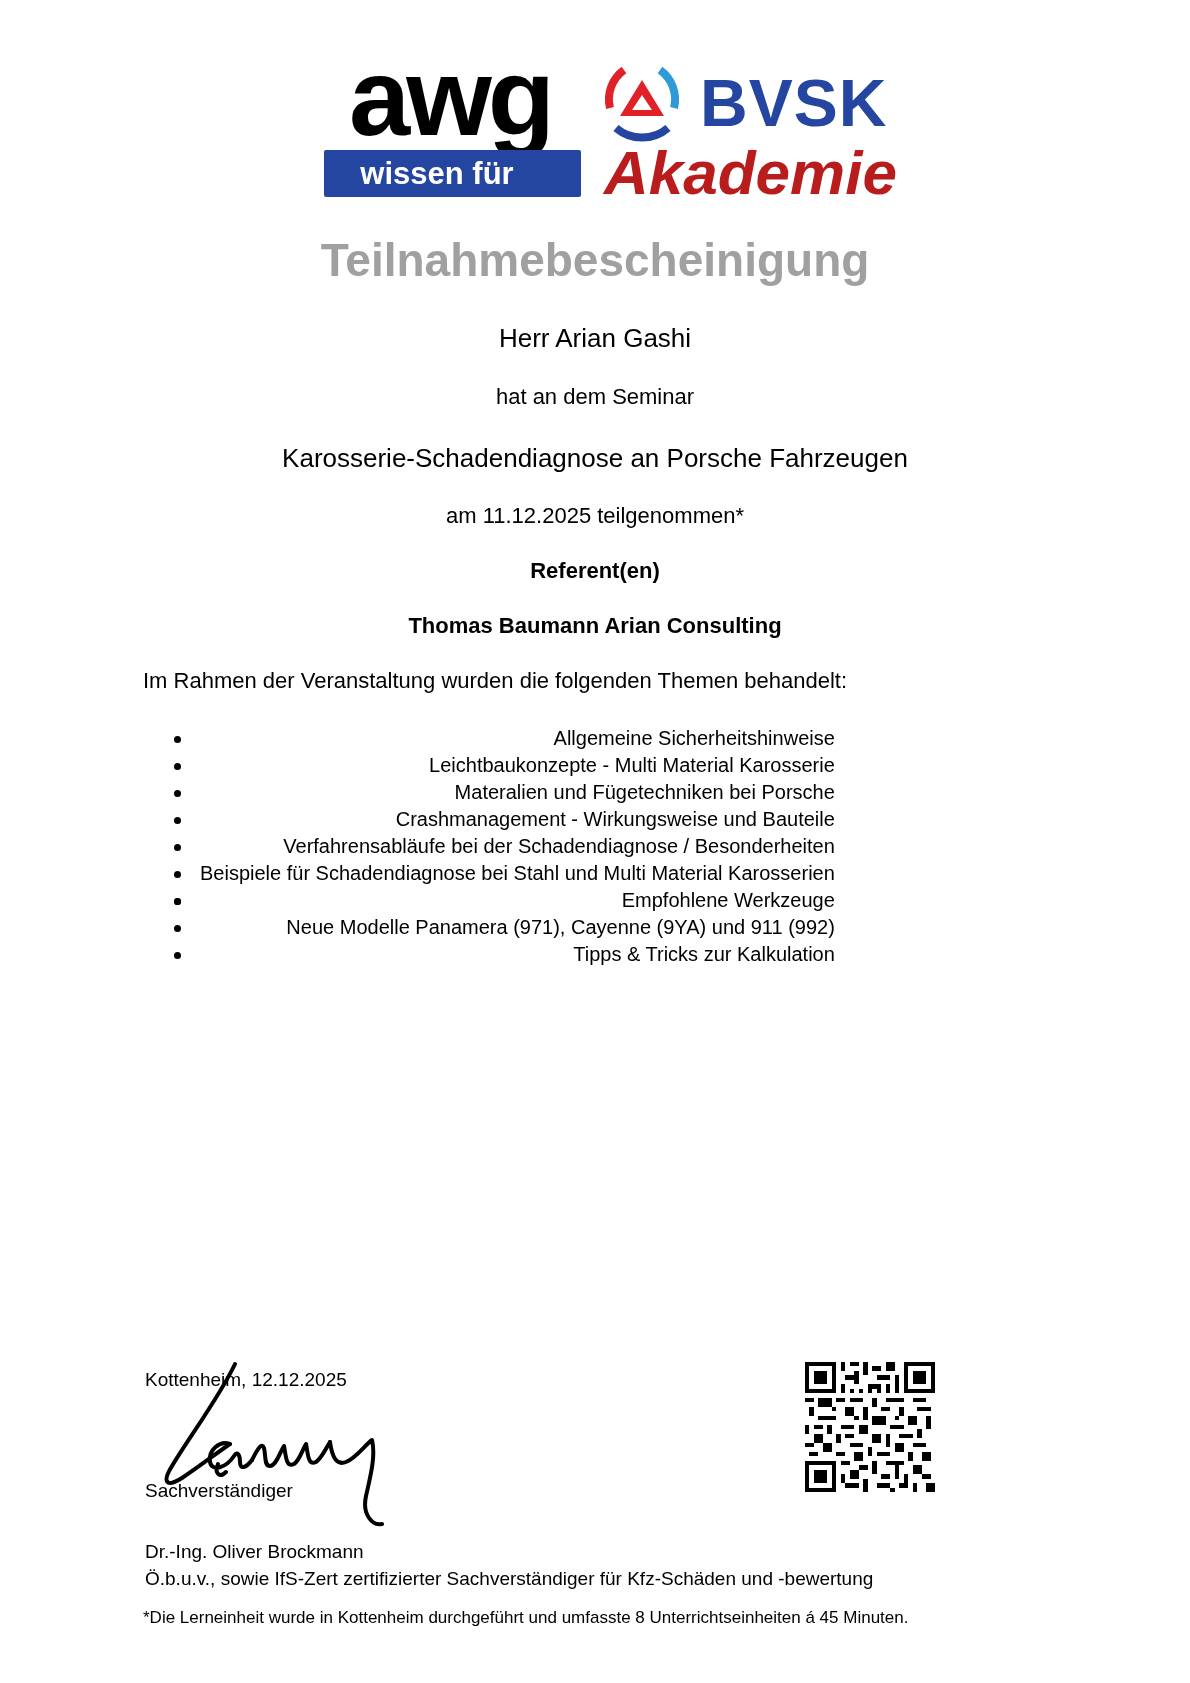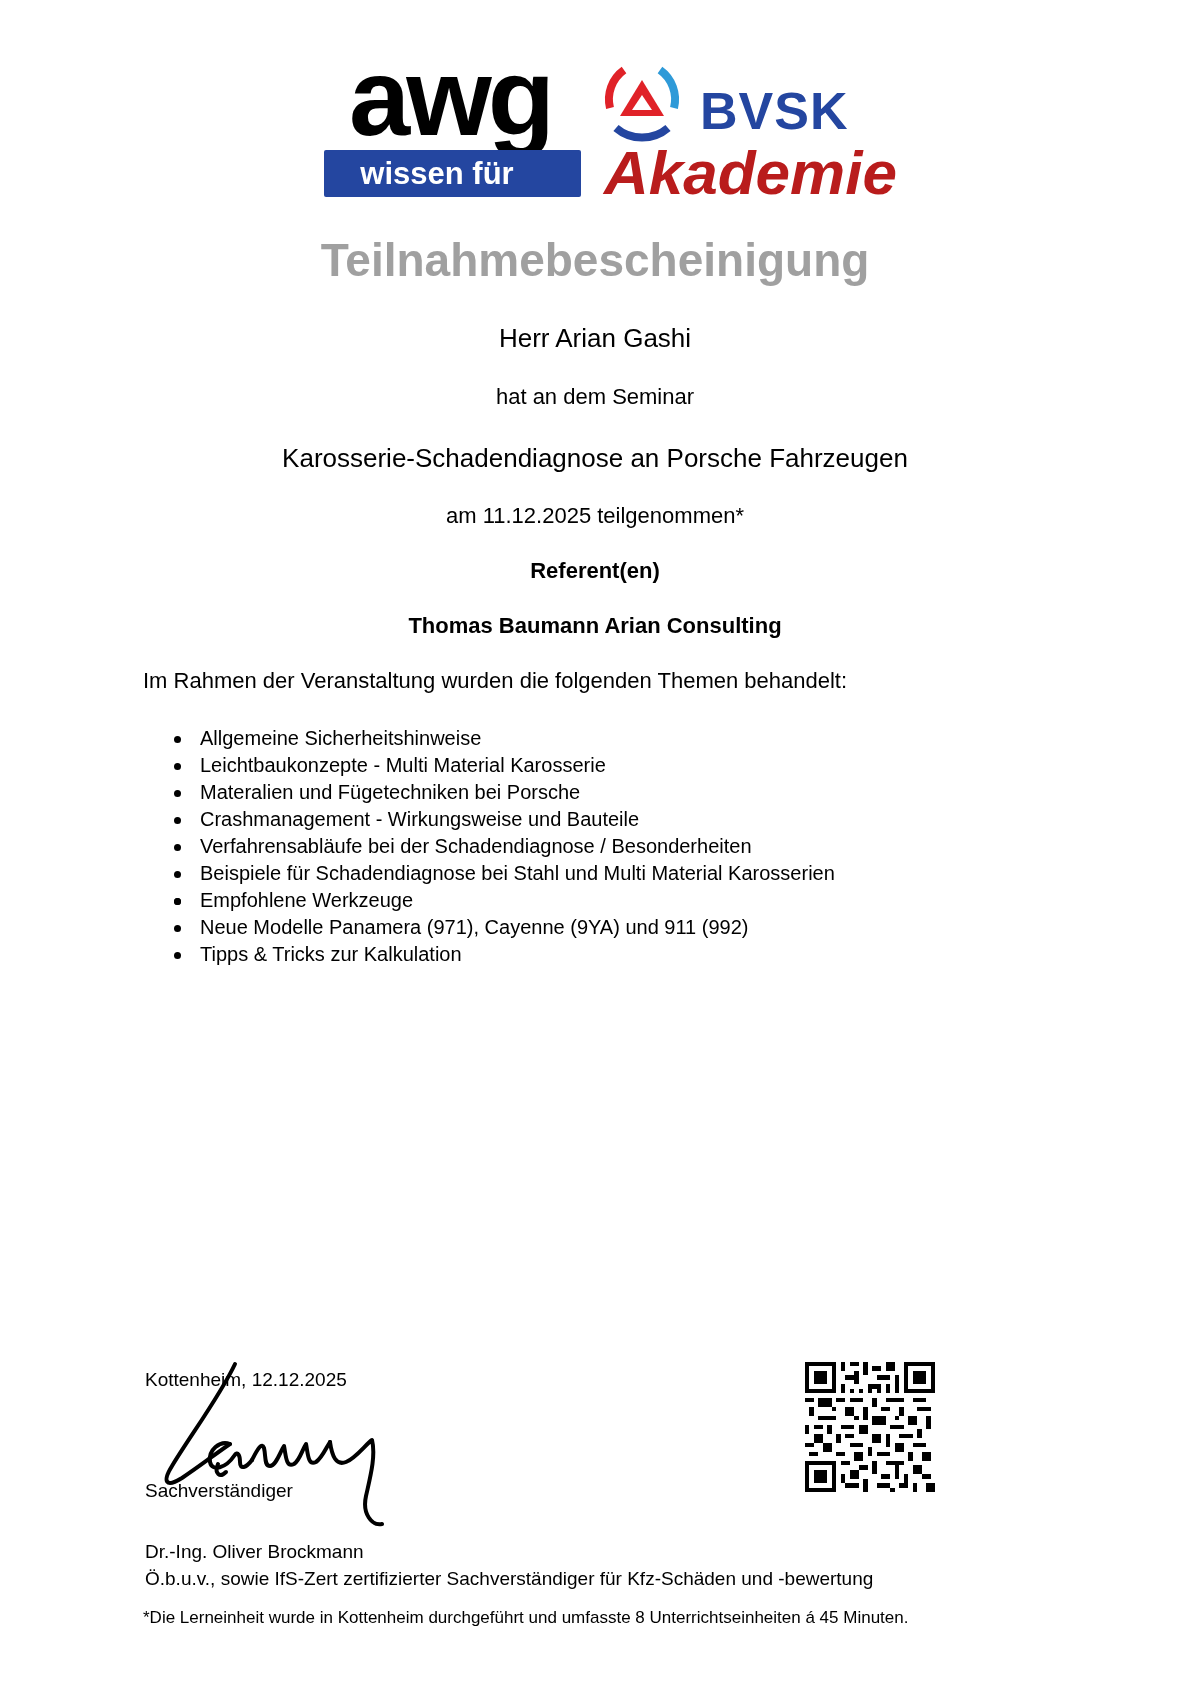--- a/index.html
+++ b/index.html
@@ -11,39 +11,39 @@
   .awg-word { left: 349px; top: 42px; font-family: Liberation Sans, sans-serif;
               font-weight: bold; font-size: 110px; line-height: 110px; color: #000000;
               letter-spacing: -4px; }
   .awg-bar { left: 324px; top: 150px; width: 257px; height: 47px; background: #2446a0;
              border-radius: 2px; }
   .awg-tag { left: 324px; top: 150px; width: 226px; height: 47px; line-height: 47px;
              text-align: center; color: #fff; font-weight: bold; font-size: 31px; }
 
   
   .bvsk-emblem { left: 602px; top: 64px; width: 80px; height: 78px; }
-  .bvsk-word { left: 700px; top: 78px; font-weight: bold; font-size: 52px; line-height: 66px;
+  .bvsk-word { left: 700px; top: 70px; font-weight: bold; font-size: 66px; line-height: 66px;
                color: #2446a0; letter-spacing: 1px; }
   .akademie { left: 604px; top: 140px; font-weight: bold; font-style: italic; font-size: 62px;
               line-height: 66px; color: #b91c1c; }
 
   
   .center { left: 0; width: 1190px; text-align: center; }
   .title { top: 232px; font-size: 46px; font-weight: bold; color: #a0a0a0; line-height: 56px; }
   .name { top: 322px; font-size: 26px; line-height: 32px; }
   .small-line { top: 383px; font-size: 22px; line-height: 28px; }
   .seminar { top: 442px; font-size: 26px; line-height: 32px; }
   .date-line { top: 502px; font-size: 22px; line-height: 28px; }
   .ref-head { top: 557px; font-size: 22px; line-height: 28px; font-weight: bold; }
   .ref-name { top: 612px; font-size: 22px; line-height: 28px; font-weight: bold; }
   .intro { left: 143px; top: 667px; font-size: 22px; line-height: 28px; }
 
   .topics { left: 171px; top: 725px; margin: 0; padding: 0; list-style: none;
             font-size: 20px; line-height: 27px; }
-  .topics li { position: relative; padding-left: 29px; white-space: nowrap; }
+  .topics li { position: relative; padding-left: 29px; white-space: nowrap; text-align: right; }
   .topics li .bullet { position: absolute; left: 3px; top: 11px; width: 7px; height: 7px;
                        border-radius: 50%; background: #000; }
 
   
   .place-date { left: 145px; top: 1368px; font-size: 19px; line-height: 24px; }
   .role { left: 145px; top: 1479px; font-size: 19px; line-height: 24px; }
   .signature { left: 160px; top: 1356px; width: 290px; height: 180px; }
   .signer { left: 145px; top: 1540px; font-size: 19px; line-height: 24px; }
   .qualification { left: 145px; top: 1567px; font-size: 19px; line-height: 24px; white-space: nowrap; }
   .footnote { left: 143px; top: 1607px; font-size: 17px; line-height: 22px; white-space: nowrap; }

